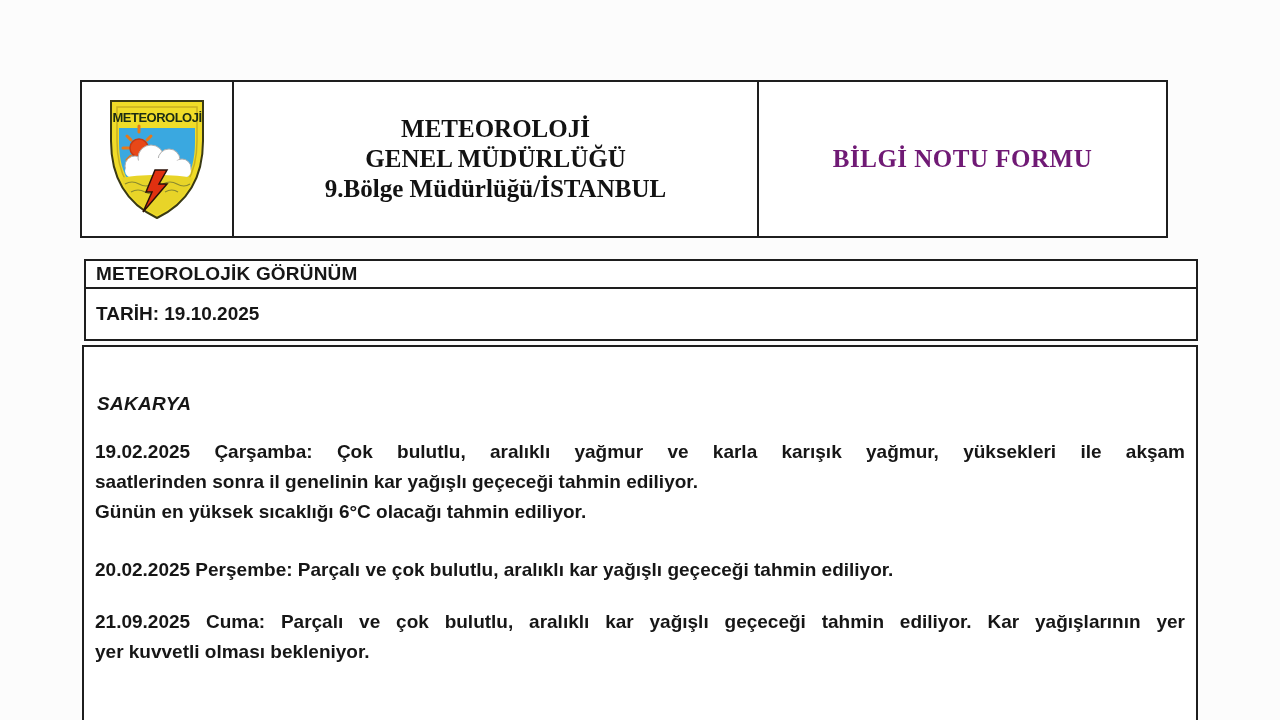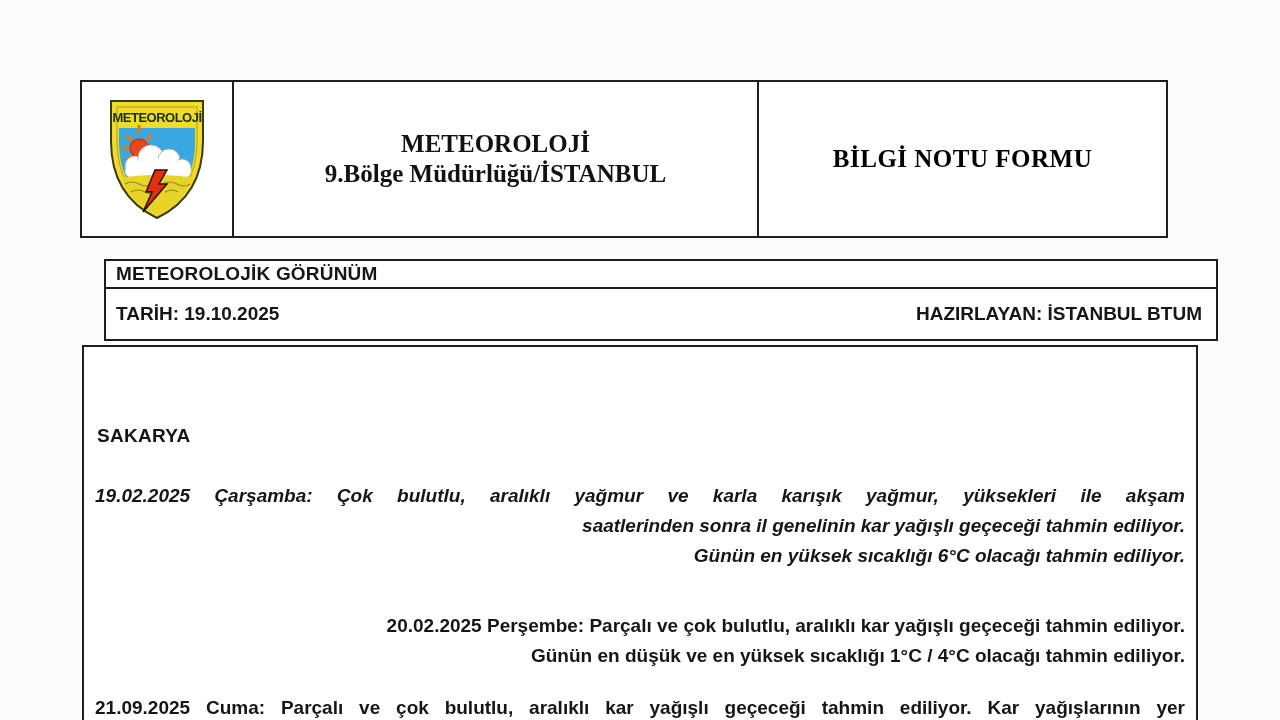--- a/index.html
+++ b/index.html
@@ -22,52 +22,52 @@
   .org-cell{
     width:525px;flex:0 0 525px;border-right:2px solid #1e1e1e;
     display:flex;flex-direction:column;justify-content:center;align-items:center;
     font-family:"Liberation Serif","DejaVu Serif",serif;
     font-weight:bold;font-size:25px;line-height:30px;color:#121212;
     text-align:center;box-sizing:border-box;
   }
   .form-cell{
     flex:1;display:flex;align-items:center;justify-content:center;
     font-family:"Liberation Serif","DejaVu Serif",serif;
-    font-weight:bold;font-size:25px;letter-spacing:0.5px;color:#000000;
+    font-weight:bold;font-size:25px;letter-spacing:0.5px;color:#701a75;
     box-sizing:border-box;text-align:center;
   }
   
   .meta-table{
     position:absolute;left:84px;top:259px;width:1114px;height:82px;
-    background:#ffffff;border:2px solid #1e1e1e;box-sizing:border-box;margin-left:20px;
+    background:#ffffff;border:2px solid #1e1e1e;box-sizing:border-box;
   }
   .section-row{
     height:26px;border-bottom:2px solid #1e1e1e;
     display:flex;align-items:center;padding:0 10px;
     font-weight:bold;font-size:19px;letter-spacing:0.2px;box-sizing:content-box;
   }
   .date-row{
     height:50px;display:flex;align-items:center;justify-content:space-between;
     padding:0 14px 0 10px;font-weight:bold;font-size:19px;
   }
   
   .content-box{
     position:absolute;left:82px;top:345px;width:1116px;height:420px;
     background:#ffffff;border:2px solid #1e1e1e;border-bottom:none;
     box-sizing:border-box;padding:0 11px;overflow:hidden;
   }
   .city{
-    margin-top:76px;padding-left:2px;
-    font-size:19px;font-weight:bold;line-height:26px;letter-spacing:0.3px;
+    margin-top:44px;padding-left:2px;
+    font-size:19px;font-weight:bold;line-height:26px;letter-spacing:0.3px;font-style:italic;
   }
   .para{font-size:19px;font-weight:bold;line-height:30px;}
-  .para .line{min-height:30px;text-align:right;}
+  .para .line{min-height:30px;}
   .para .stretch{text-align:justify;text-align-last:justify;}
-  .p1{margin-top:32px;font-style:italic;}
-  .p2{margin-top:40px;}
+  .p1{margin-top:20px;}
+  .p2{margin-top:28px;}
   .p3{margin-top:22px;}
   
   .logo-svg{display:block;}
 </style>
 </head>
 <body>
 
 <div class="stage">
 
   <div class="header-table">
@@ -109,50 +109,49 @@
         </g>
 
         <polygon points="50,74 41,96 47,96 38,116 62,88 54,88 62,74" fill="#e03010" stroke="#2a1008" stroke-width="1.5"></polygon>
 
         <text x="52" y="26" text-anchor="middle" font-family="Liberation Sans, DejaVu Sans, sans-serif" font-size="13" font-weight="bold" letter-spacing="-0.5" fill="#1c2c14">METEOROLOJİ</text>
       </svg>
     </div>
 
     <div class="org-cell">
       <div>METEOROLOJİ</div>
+      <div>GENEL MÜDÜRLÜĞÜ</div>
       <div>9.Bölge Müdürlüğü/İSTANBUL</div>
     </div>
 
     <div class="form-cell">
       <span>BİLGİ NOTU FORMU</span>
     </div>
   </div>
 
   <div class="meta-table">
     <div class="section-row">
       <span>METEOROLOJİK GÖRÜNÜM</span>
     </div>
     <div class="date-row">
       <span>TARİH: 19.10.2025</span>
-      <span>HAZIRLAYAN: İSTANBUL BTUM</span>
     </div>
   </div>
 
   <div class="content-box">
     <div class="city">SAKARYA</div>
 
     <div class="para p1">
       <div class="line stretch">19.02.2025 Çarşamba: Çok bulutlu, aralıklı yağmur ve karla karışık yağmur, yüksekleri ile akşam</div>
       <div class="line">saatlerinden sonra il genelinin kar yağışlı geçeceği tahmin ediliyor.</div>
       <div class="line">Günün en yüksek sıcaklığı 6°C olacağı tahmin ediliyor.</div>
     </div>
 
     <div class="para p2">
       <div class="line">20.02.2025 Perşembe: Parçalı ve çok bulutlu, aralıklı kar yağışlı geçeceği tahmin ediliyor.</div>
-      <div class="line">Günün en düşük ve en yüksek sıcaklığı 1°C / 4°C olacağı tahmin ediliyor.</div>
     </div>
 
     <div class="para p3">
       <div class="line stretch">21.09.2025 Cuma: Parçalı ve çok bulutlu, aralıklı kar yağışlı geçeceği tahmin ediliyor. Kar yağışlarının yer</div>
       <div class="line">yer kuvvetli olması bekleniyor.</div>
     </div>
   </div>
 
 </div>
 

